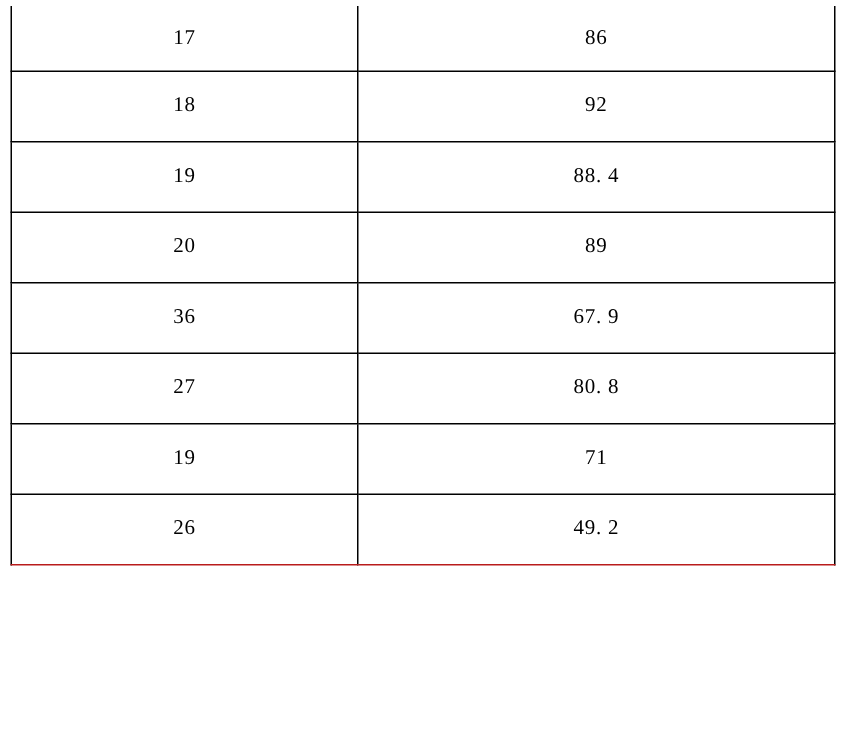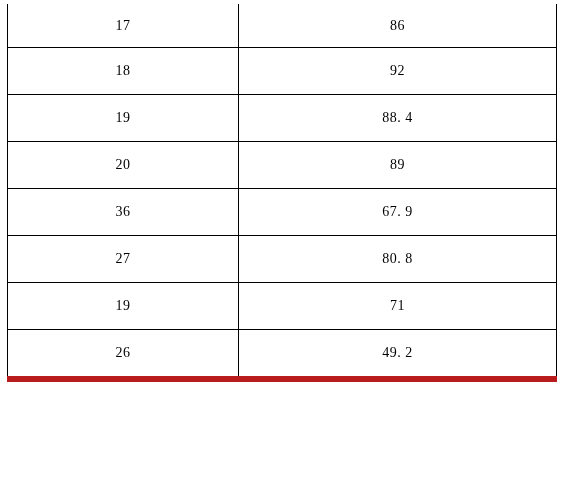--- a/index.html
+++ b/index.html
@@ -42,21 +42,21 @@
     color: #000000;
     font-family: "Liberation Serif", "DejaVu Serif", serif;
     letter-spacing: 0.5px;
   }
 
   
   .data-table tr:first-child td {
     height: 43px;
   }
   .data-table tr:last-child td {
-    border-bottom: 6px solid #b91c1c;
+    border-bottom: 1px solid #b91c1c;
   }
 
   .col-index {
     width: 230px;
   }
   .col-value {
     width: 317px;
   }
 
   .cell-text {

